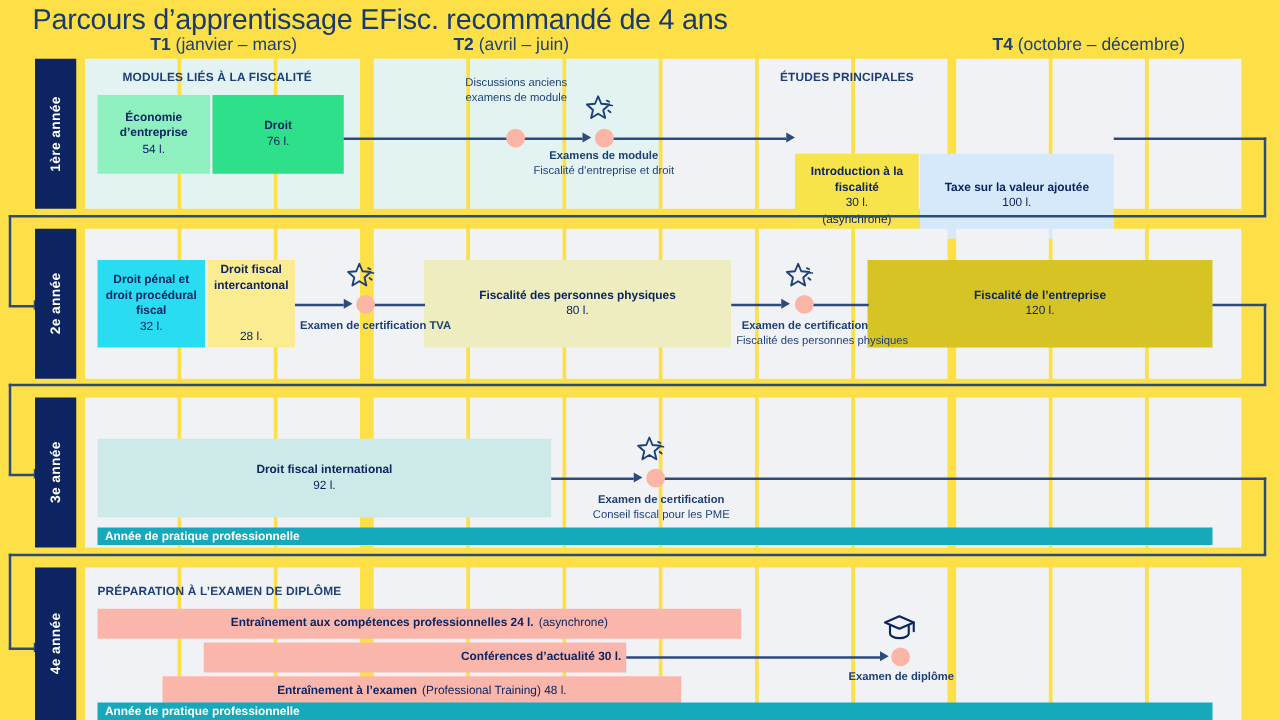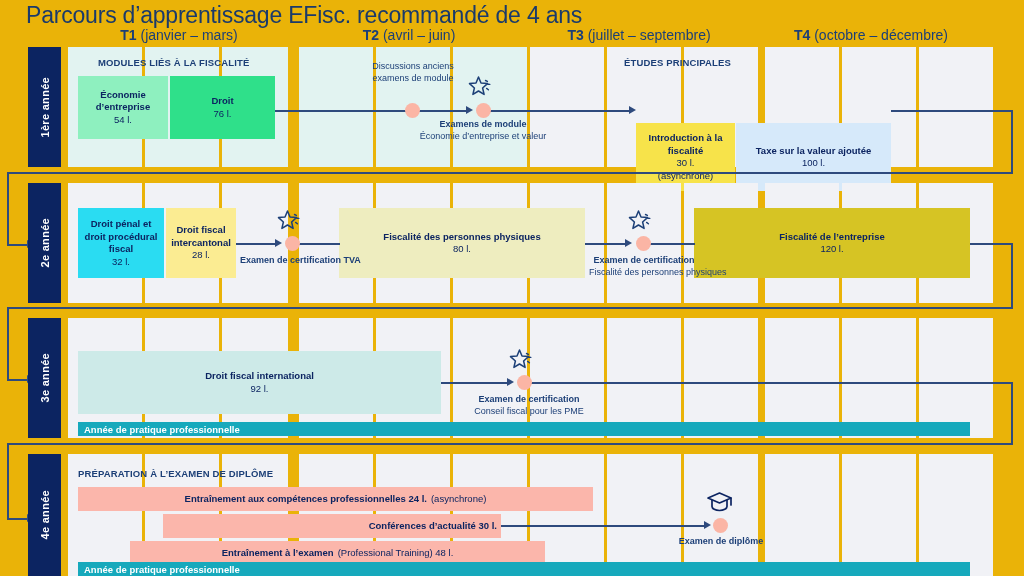--- a/index.html
+++ b/index.html
@@ -9,21 +9,21 @@
     height: 576px;
     overflow: hidden;
     background: #ffffff;
     font-family: "Liberation Sans", sans-serif;
   }
 
   #root {
     position: relative;
     width: 1024px;
     height: 576px;
-    background: #eab308;
+    background: #fde047;
   }
 
   
   .page-title {
     position: absolute;
     left: 26px;
     top: 0px;
     font-size: 23px;
     line-height: 30px;
     color: #1a3a6b;
@@ -173,24 +173,20 @@
 
   <div class="page-title">Parcours d’apprentissage EFisc. recommandé de 4 ans</div>
 
   <div class="quarter-header" style="left:70px;width:218px;">
     <span class="q-code">T1</span>
     <span class="q-range">(janvier – mars)</span>
   </div>
   <div class="quarter-header" style="left:300px;width:218px;">
     <span class="q-code">T2</span>
     <span class="q-range">(avril – juin)</span>
-  </div>
-  <div class="quarter-header" style="left:530px;width:218px;">
-    <span class="q-code">T3</span>
-    <span class="q-range">(juillet – septembre)</span>
   </div>
   <div class="quarter-header" style="left:762px;width:218px;">
     <span class="q-code">T4</span>
     <span class="q-range">(octobre – décembre)</span>
   </div>
 
   <div class="year-row" style="top:47px;height:120px;width:1024px;">
 
     <div class="grid-col" style="left:68px; width:74px; background:#e2f3f1;"></div>
     <div class="grid-col" style="left:145px;width:74px; background:#e2f3f1;"></div>
@@ -241,21 +237,21 @@
 
     <div class="icon-star" style="left:468px;top:28px;">
       <svg width="26" height="25" viewBox="0 0 26 25">
         <path d="M10.5 2 L13 8 L19.5 8.6 L14.6 13 L16.1 19.4 L10.5 16 L4.9 19.4 L6.4 13 L1.5 8.6 L8 8 Z" fill="none" stroke="#1c3f77" stroke-width="1.5" stroke-linejoin="round"></path>
         <path d="M17.5 5.5 L19.4 6.4 M19.8 9.2 L21.8 9.4 M18.6 13.4 L20.4 14.8" fill="none" stroke="#1c3f77" stroke-width="1.4" stroke-linecap="round"></path>
       </svg>
     </div>
     <div class="milestone-dot" style="left:476px;top:56px;"></div>
     <div class="milestone-label" style="left:418px;top:72px;width:130px;">
       <span class="ml-strong">Examens de module</span>
-      <span class="ml-sub">Économie d’entreprise et valeur</span>
+      <span class="ml-sub">Fiscalité d’entreprise et droit</span>
     </div>
 
     <div class="conn conn-h" style="left:891px;top:63px;width:122px;"></div>
   </div>
 
   <div class="conn conn-v" style="left:1011px;top:110px;height:63px;"></div>
   <div class="conn conn-h" style="left:7px;top:172px;width:1006px;"></div>
   <div class="conn conn-v" style="left:7px;top:172px;height:73px;"></div>
   <div class="conn conn-h" style="left:7px;top:244px;width:23px;"></div>
   <div class="arrow-right" style="left:27px;top:240px;"></div>
@@ -276,21 +272,21 @@
     <div class="grid-col" style="left:919px;width:74px; background:#f1f2f6;"></div>
 
     <div class="year-label" style="left:28px;top:0;width:33px;height:120px;">
       <span>2e année</span>
     </div>
 
     <div class="module-box" style="left:78px;top:25px;width:86px;height:70px;background:#2adcf2;">
       <div class="m-name">Droit pénal et droit procédural fiscal</div>
       <div class="m-hours">32 l.</div>
     </div>
-    <div class="module-box" style="left:166px;top:25px;width:70px;height:70px;background:#fbec92;">
+    <div class="module-box" style="left:166px;top:25px;width:70px;height:70px;background:#fbec92;justify-content:space-between;">
       <div class="m-name">Droit fiscal intercantonal</div>
       <div class="m-hours">28 l.</div>
     </div>
     <div class="module-box" style="left:339px;top:25px;width:246px;height:70px;background:#eeedbf;">
       <div class="m-name">Fiscalité des personnes physiques</div>
       <div class="m-hours">80 l.</div>
     </div>
     <div class="module-box" style="left:694px;top:25px;width:276px;height:70px;background:#d6c424;">
       <div class="m-name">Fiscalité de l’entreprise</div>
       <div class="m-hours">120 l.</div>

